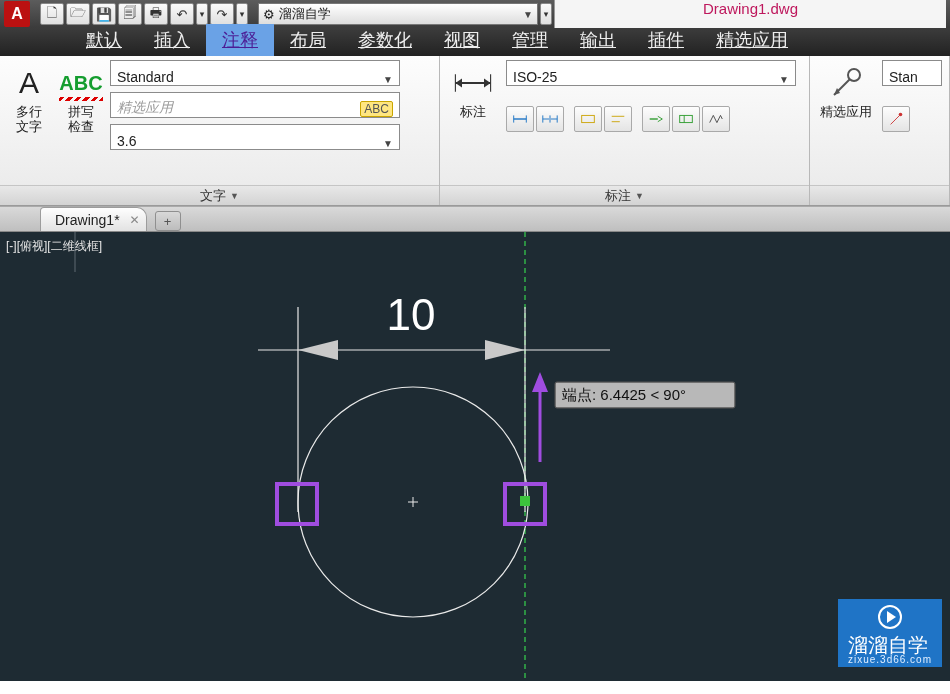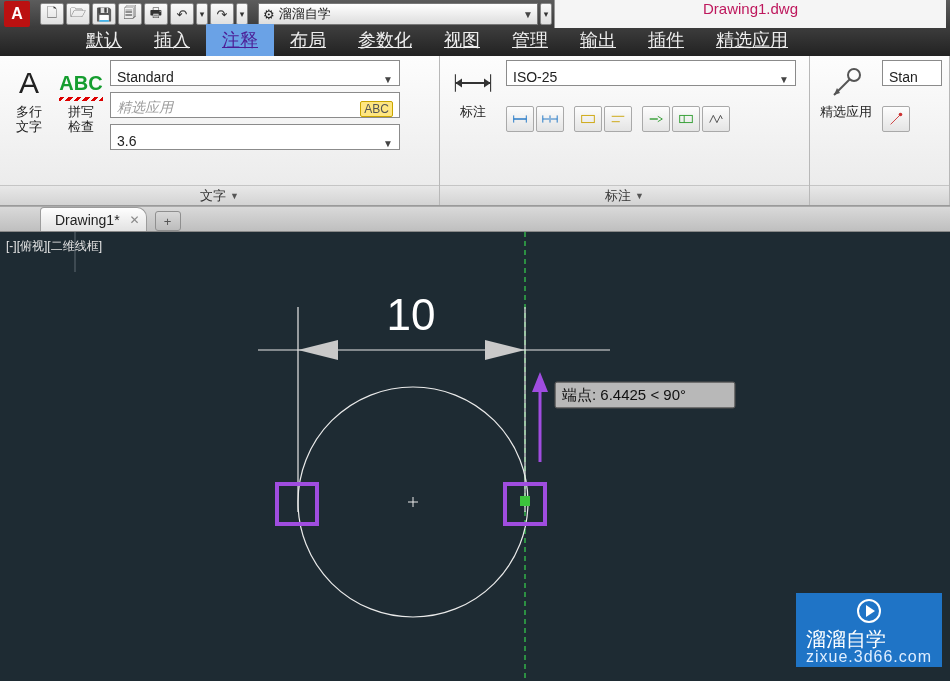--- a/index.html
+++ b/index.html
@@ -53,21 +53,21 @@
   .dash { stroke:#38d24e; stroke-width:1.2; stroke-dasharray:5 4; }
   .dimline { stroke:#e8e8e8; stroke-width:1.2; }
   .dimarrow { fill:#c9c9c9; }
   .circle { fill:none; stroke:#eaeaea; stroke-width:1.2; }
   .grip { fill:none; stroke:#a04de0; stroke-width:4; }
   .dimtext { fill:#fff; font-size:44px; font-weight:500; font-family:Arial; }
   .tooltip-txt { fill:#111; font-size:15px; }
   .tracking { stroke:#a04de0; stroke-width:3; }
   .snap { fill:#3cc23c; }
   .watermark { position:absolute; right:8px; bottom:14px; background:#1f74c6; color:#fff; padding:6px 10px 2px 10px; font-size:20px; display:flex; align-items:center; gap:6px; flex-direction:column;}
-  .watermark .sub { font-size:16px; letter-spacing:1px; color:#dfeeff; }
+  .watermark .sub { font-size:10px; letter-spacing:1px; color:#dfeeff; }
   .wm-col { display:flex; flex-direction:column; align-items:flex-start; line-height:1;}
   .play { width:24px; height:24px; border:2px solid #fff; border-radius:50%; display:flex; align-items:center; justify-content:center; }
   .play::before { content:""; border-left:9px solid #fff; border-top:6px solid transparent; border-bottom:6px solid transparent; margin-left:3px;}
 </style>
 </head>
 <body>
 
 <div class="qat">
   <div class="logo">A</div>
   <div class="qat-sep"></div>

